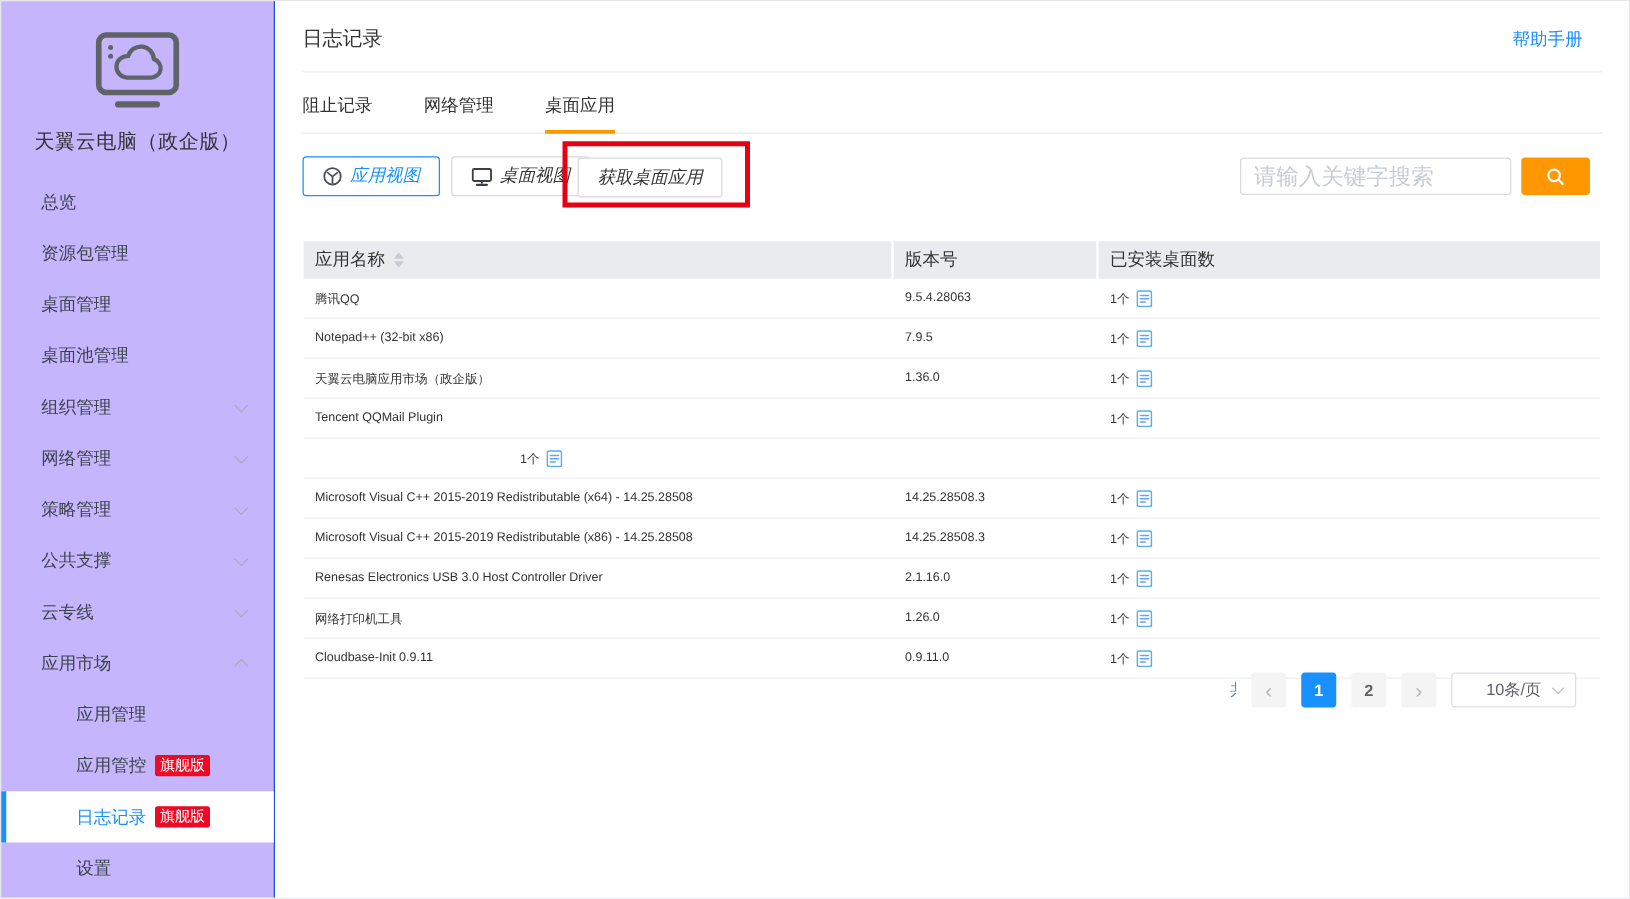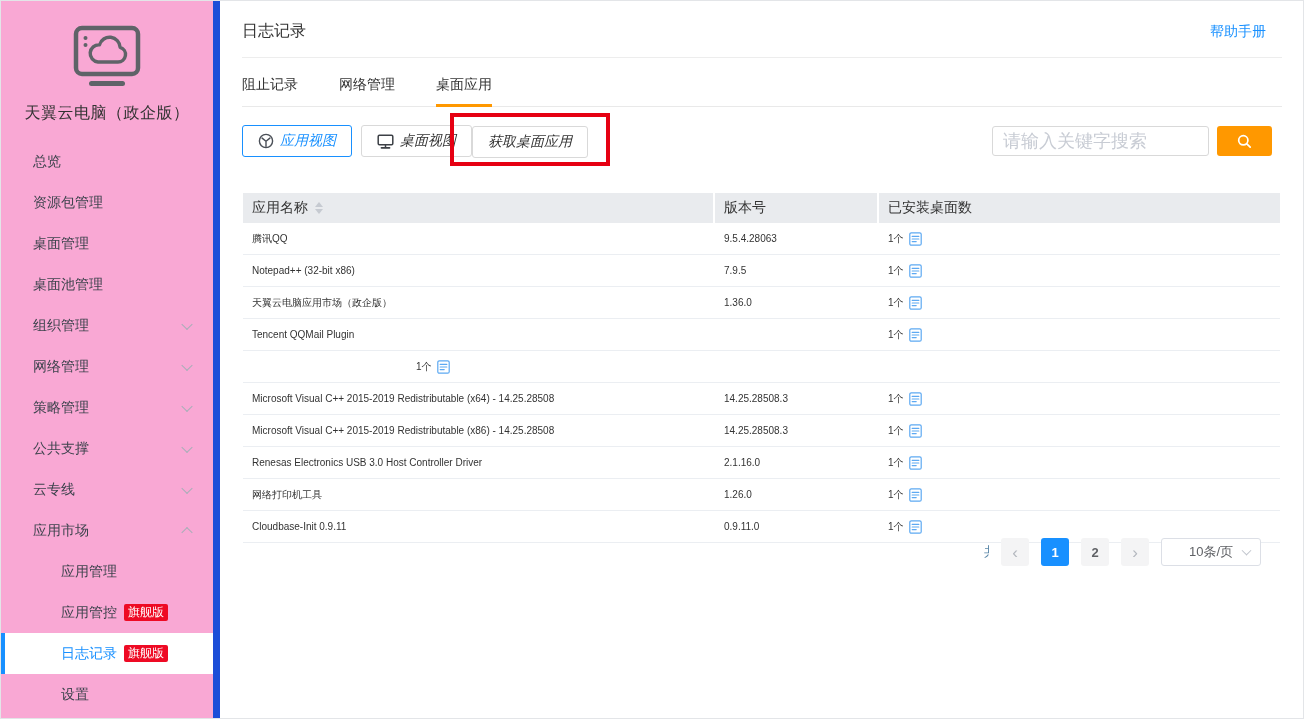--- a/index.html
+++ b/index.html
@@ -4,21 +4,21 @@
 <style>
   * { box-sizing: border-box; margin: 0; padding: 0; }
   html,body { width:1304px; height:719px; overflow:hidden; }
   body {
     font-family: "Liberation Sans", "DejaVu Sans", sans-serif;
     background:#fff; color:#333; font-size:14px;
   }
   .app { position:relative; width:1304px; height:719px; border:1px solid #e3e5e8; background:#fff; }
 
   
-  .sidebar { position:absolute; left:0; top:0; width:219px; height:100%; background:#f9a8d4; border-right:7px solid #1d4ed8; }
+  .sidebar { position:absolute; left:0; top:0; width:219px; height:100%; background:#c4b5fd; border-right:1px solid #1d4ed8; }
   .logo { padding-top:24px; display:flex; flex-direction:column; align-items:center; }
   .logo-title { margin-top:14px; font-size:16px; color:#333; letter-spacing:0.5px; }
   .menu { position:absolute; top:140px; left:0; right:0; }
   .menu-item { position:relative; height:41px; line-height:41px; padding-left:32px; font-size:14px; color:#3d434d; cursor:pointer; white-space:nowrap; }
   .menu-item.sub { padding-left:60px; }
   .menu-item.selected { background:#fff; color:#1890ff; }
   .menu-item.selected::before { content:""; position:absolute; left:0; top:0; bottom:0; width:4px; background:#1890ff; }
   .badge { display:inline-block; margin-left:7px; padding:1px 4px; background:#ee0a24; color:#fff; font-size:12px; line-height:15px; border-radius:2px; vertical-align:1px; }
   .chev { position:absolute; right:22px; top:50%; width:8px; height:8px; border-right:1.5px solid #a8aeb8; border-bottom:1.5px solid #a8aeb8; }
   .chev.down { transform:translateY(-70%) rotate(45deg); }
@@ -31,21 +31,21 @@
   .divider1 { position:absolute; left:20px; right:21px; top:56px; height:1px; background:#ededed; }
 
   .tabbar { position:absolute; left:20px; right:21px; top:72px; height:34px; border-bottom:1px solid #e9e9e9; }
   .tab { display:inline-block; margin-right:41px; height:34px; line-height:22px; font-size:14px; color:#333; cursor:pointer; vertical-align:top; }
   .tab.active { border-bottom:3px solid #ff9800; }
 
   .toolbar { position:absolute; left:20px; top:124px; display:flex; }
   .btn { height:32px; display:inline-flex; align-items:center; gap:6px; padding:0 15px; background:#fff; border:1px solid #d9d9d9; border-radius:3px; font-size:14px; color:#333; cursor:pointer; white-space:nowrap;font-style:italic; }
   .btn.primary-outline { border-color:#1890ff; color:#1890ff; }
   .btn + .btn { margin-left:9px; }
-  .redbox { position:absolute; left:228px; top:112px; border:4px solid #e60012; padding:9px 18px 4px 18px; z-index:5; background:transparent; }
+  .redbox { position:absolute; left:228px; top:112px; border:4px solid #e60012; padding:9px 18px 4px 8px; z-index:5; background:transparent; }
 
   .search-wrap { position:absolute; top:125px; right:31px; display:flex; align-items:center; }
   .search-input { width:217px; height:30px; border:1px solid #d9d9d9; border-radius:3px; padding:0 10px; font-size:18px; color:#333; outline:none; margin-right:8px; font-family:inherit; }
   .search-input::placeholder { color:#c8ccd4; }
   .search-btn { width:55px; height:30px; background:#ff9800; border:none; border-radius:3px; display:flex; align-items:center; justify-content:center; cursor:pointer; }
 
   
   .table { position:absolute; left:21px; right:23px; top:167px; }
   .thead { display:flex; gap:2px; height:30px;margin-top:25px; }
   .th { background:#e9ebee; display:flex; align-items:center; padding-left:9px; font-size:14px; color:#333; }

